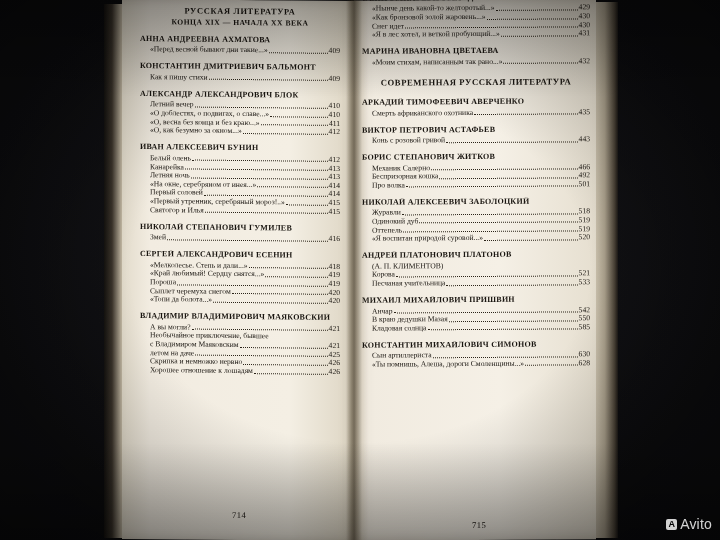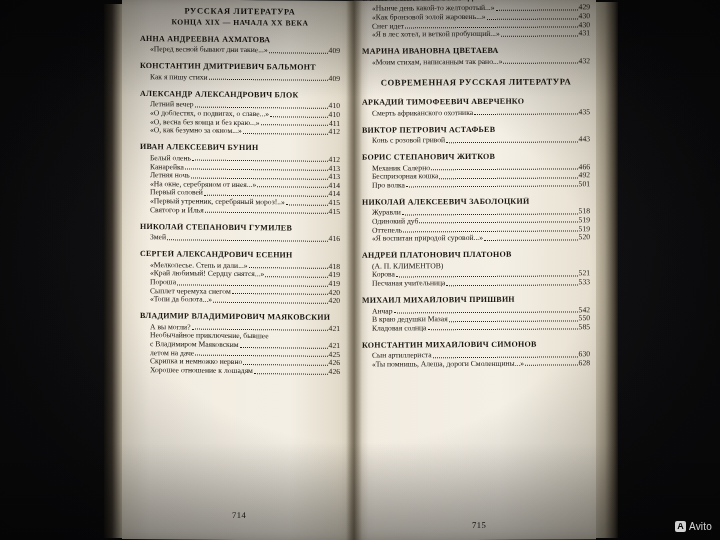--- a/index.html
+++ b/index.html
@@ -181,21 +181,21 @@
     background: #ffffff;
     color: #000;
     font-family: "Liberation Sans", sans-serif;
     font-size: 9px;
     font-weight: bold;
     line-height: 11px;
     text-align: center;
   }
   .wm-text {
     font-family: "Liberation Sans", sans-serif;
-    font-size: 10px;
+    font-size: 14px;
     color: #ffffff;
     letter-spacing: 0.2px;
   }
 </style>
 </head>
 <body>
 
 <div id="page">
   <div class="book">
     <div class="edge-left"></div>

